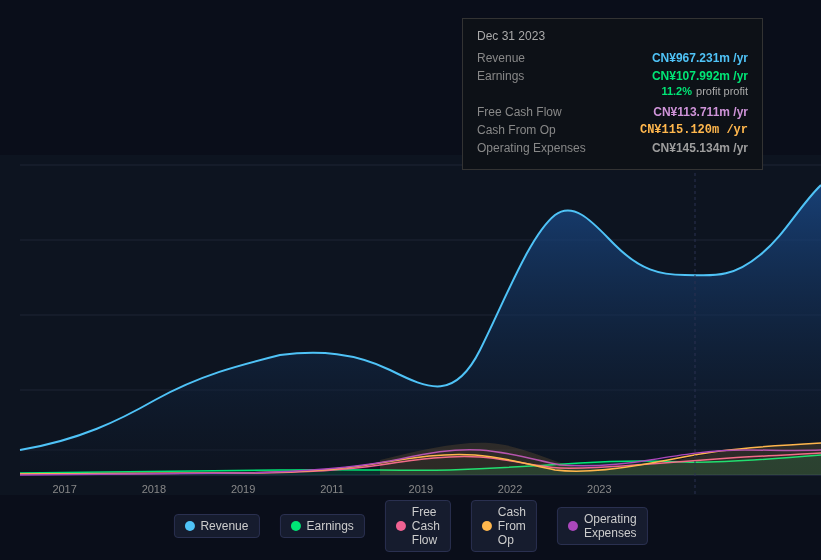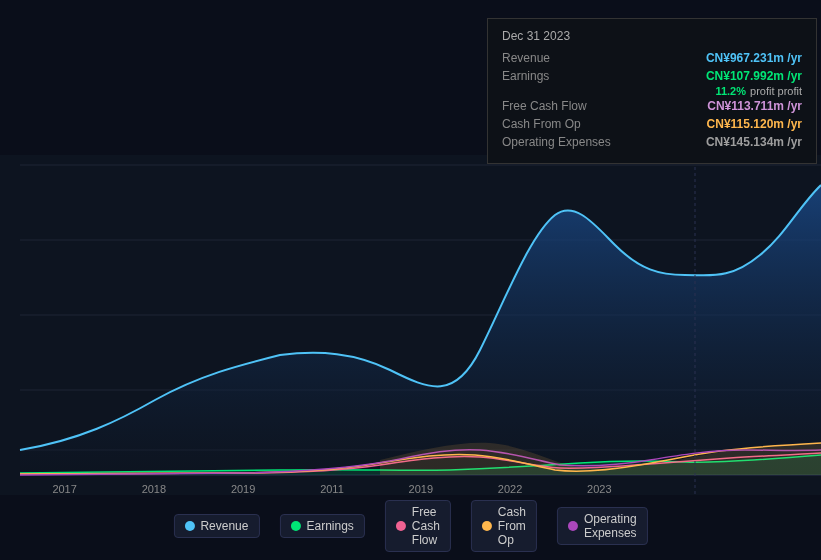--- a/index.html
+++ b/index.html
@@ -13,53 +13,53 @@
       position: relative;
     }
     #chart-container {
       position: relative;
       width: 821px;
       height: 560px;
     }
     #tooltip-box {
       position: absolute;
       top: 18px;
-      left: 487px;
+      left: 462px;
       background: #0d1117;
       border: 1px solid #333;
       padding: 10px 14px;
-      width: 330px;
+      width: 301px;
       z-index: 10;
     }
     .tooltip-title {
       color: #aaa;
       font-size: 12px;
       margin-bottom: 8px;
     }
     .tooltip-row {
       display: flex;
       justify-content: space-between;
       align-items: center;
       margin-bottom: 4px;
       font-size: 12px;
     }
     .tooltip-label { color: #888; }
     .tooltip-value { font-weight: bold; }
     .color-blue { color: #4fc3f7; }
     .color-green { color: #00e676; }
     .color-purple { color: #ce93d8; }
-    .color-orange { color: #ffb74d; }
+    .color-orange { color: #ffb74d; font-family: Liberation Mono, monospace; }
     .color-gray { color: #9e9e9e; }
     .profit-margin-row {
       display: flex;
       justify-content: flex-end;
       font-size: 11px;
       color: #aaa;
       margin-top: -2px;
-      margin-bottom: 2px;
+      margin-bottom: 8px;
     }
     .profit-val { color: #00e676; font-weight: bold; margin-right: 4px; }
 
     #y-label {
       position: absolute;
       top: 165px;
       left: 8px;
       font-size: 11px;
       color: #888;
     }

